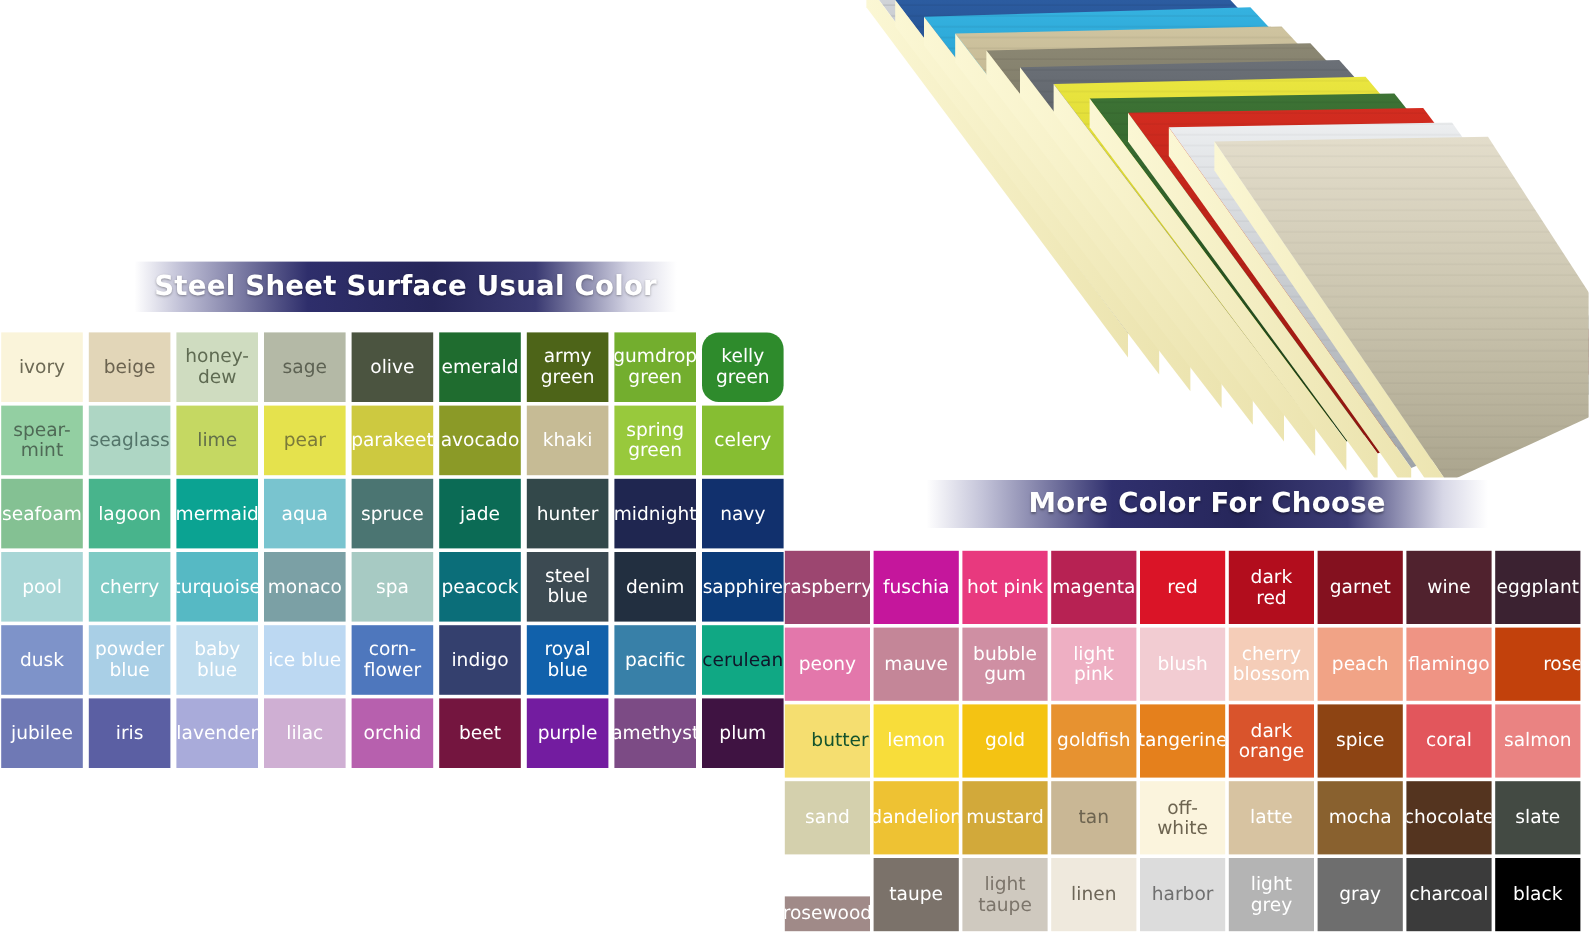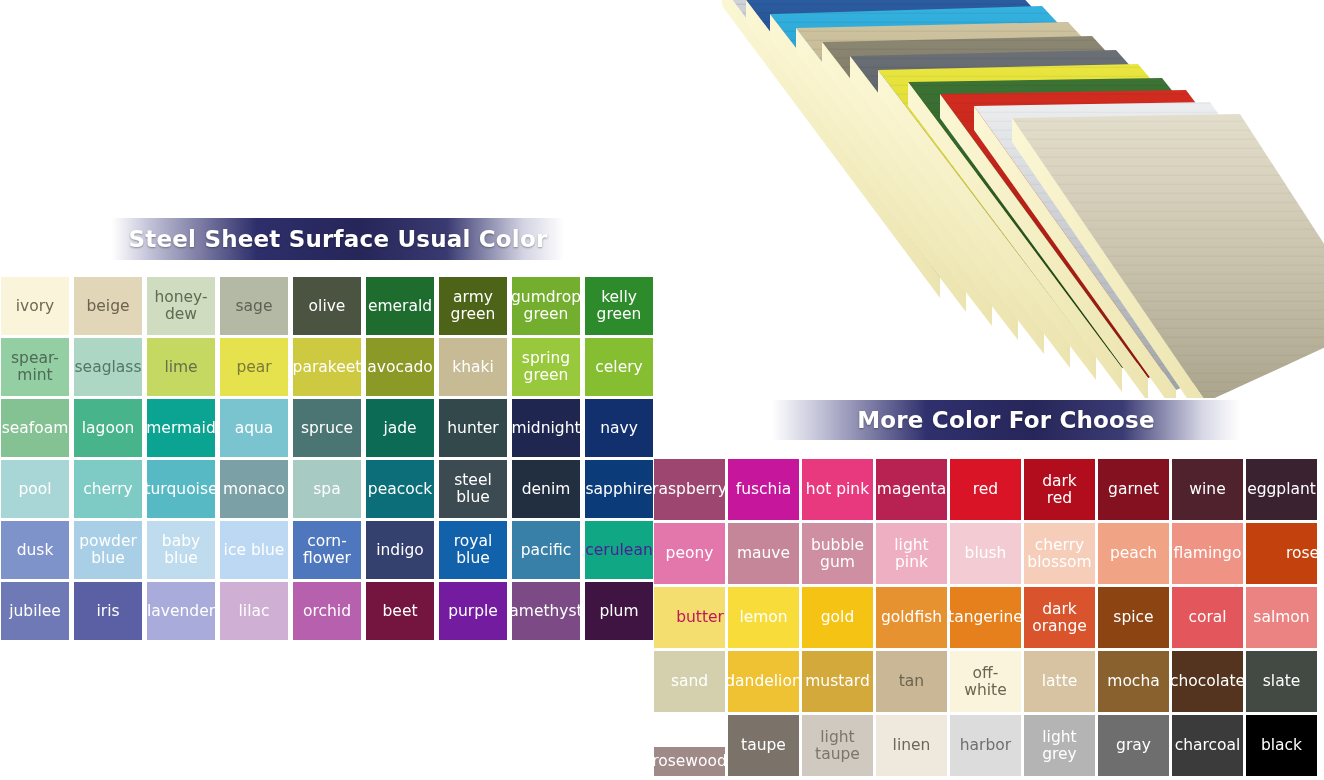--- a/index.html
+++ b/index.html
@@ -262,21 +262,21 @@
       <span>emerald</span>
     </div>
     <div class="swatch" style="background: rgb(77, 100, 24); color: rgb(255, 255, 255);">
       <span>army
 green</span>
     </div>
     <div class="swatch" style="background: rgb(115, 174, 46); color: rgb(255, 255, 255);">
       <span>gumdrop
 green</span>
     </div>
-    <div class="swatch" style="background: rgb(46, 139, 44); color: rgb(255, 255, 255);">
+    <div class="swatch" style="background: rgb(46, 139, 44); color: rgb(255, 255, 255); border-radius: 14px;">
       <span>kelly
 green</span>
     </div>
     <div class="swatch" style="background: rgb(147, 207, 162); color: rgb(79, 106, 86);">
       <span>spear-
 mint</span>
     </div>
     <div class="swatch" style="background: rgb(174, 214, 196); color: rgb(84, 117, 106);">
       <span>seaglass</span>
     </div>
@@ -378,21 +378,21 @@
     <div class="swatch" style="background: rgb(52, 64, 110); color: rgb(255, 255, 255);">
       <span>indigo</span>
     </div>
     <div class="swatch" style="background: rgb(17, 97, 171); color: rgb(255, 255, 255);">
       <span>royal
 blue</span>
     </div>
     <div class="swatch" style="background: rgb(56, 128, 168); color: rgb(255, 255, 255);">
       <span>pacific</span>
     </div>
-    <div class="swatch" style="background: rgb(16, 168, 132); color: #4c1d95;">
+    <div class="swatch" style="background: rgb(16, 168, 132); color: #0f172a;">
       <span>cerulean</span>
     </div>
     <div class="swatch" style="background: rgb(111, 121, 181); color: rgb(255, 255, 255);">
       <span>jubilee</span>
     </div>
     <div class="swatch" style="background: rgb(91, 95, 163); color: rgb(255, 255, 255);">
       <span>iris</span>
     </div>
     <div class="swatch" style="background: rgb(169, 171, 218); color: rgb(255, 255, 255);">
       <span>lavender</span>
@@ -473,21 +473,21 @@
     </div>
     <div class="swatch" style="background: rgb(241, 163, 134); color: rgb(255, 255, 255);">
       <span>peach</span>
     </div>
     <div class="swatch" style="background: rgb(239, 148, 132); color: rgb(255, 255, 255);">
       <span>flamingo</span>
     </div>
     <div class="swatch" style="background: #c2410c; color: rgb(255, 255, 255); padding-left: 44px;">
       <span>rose</span>
     </div>
-    <div class="swatch" style="background: rgb(245, 222, 112); color: #be185d; padding-left: 23px;">
+    <div class="swatch" style="background: rgb(245, 222, 112); color: #14532d; padding-left: 23px;">
       <span>butter</span>
     </div>
     <div class="swatch" style="background: rgb(248, 221, 58); color: rgb(255, 255, 255);">
       <span>lemon</span>
     </div>
     <div class="swatch" style="background: rgb(244, 195, 19); color: rgb(255, 255, 255);">
       <span>gold</span>
     </div>
     <div class="swatch" style="background: rgb(231, 146, 48); color: rgb(255, 255, 255);">
       <span>goldfish</span>

